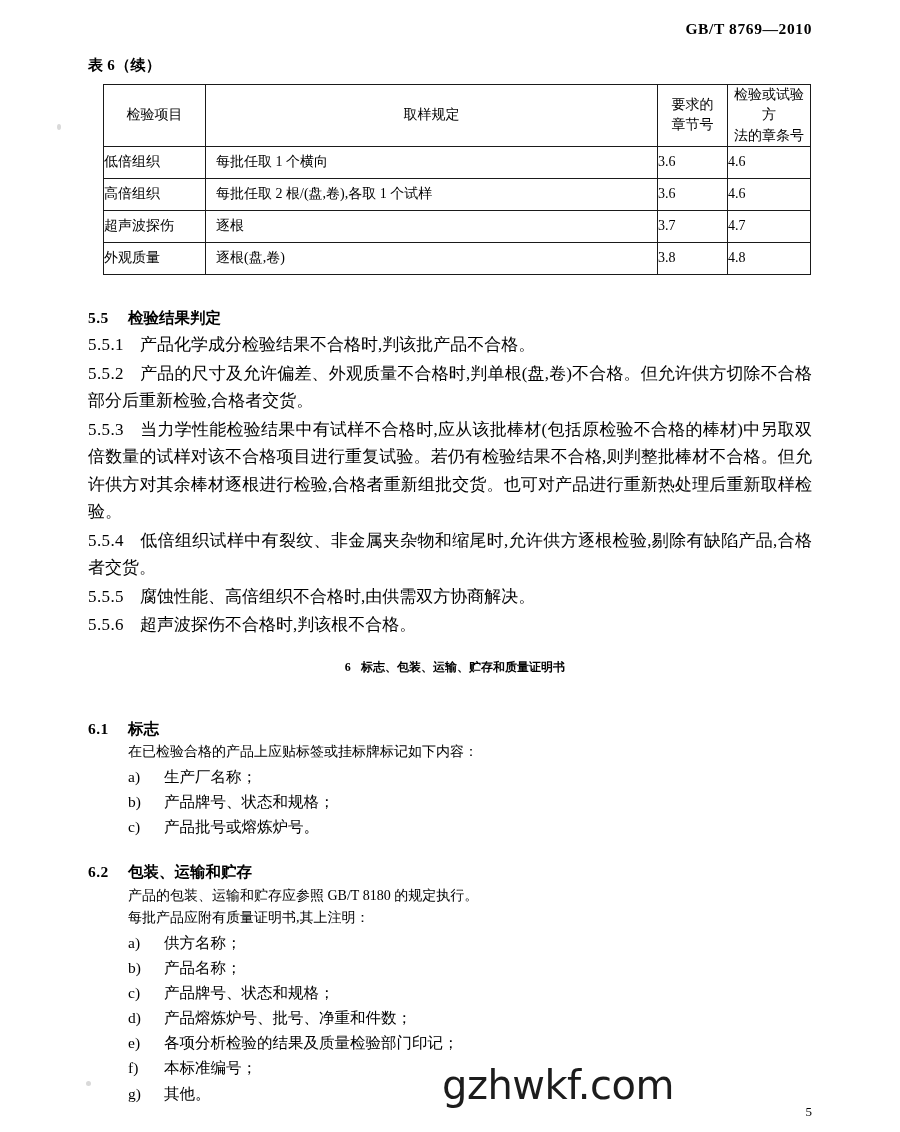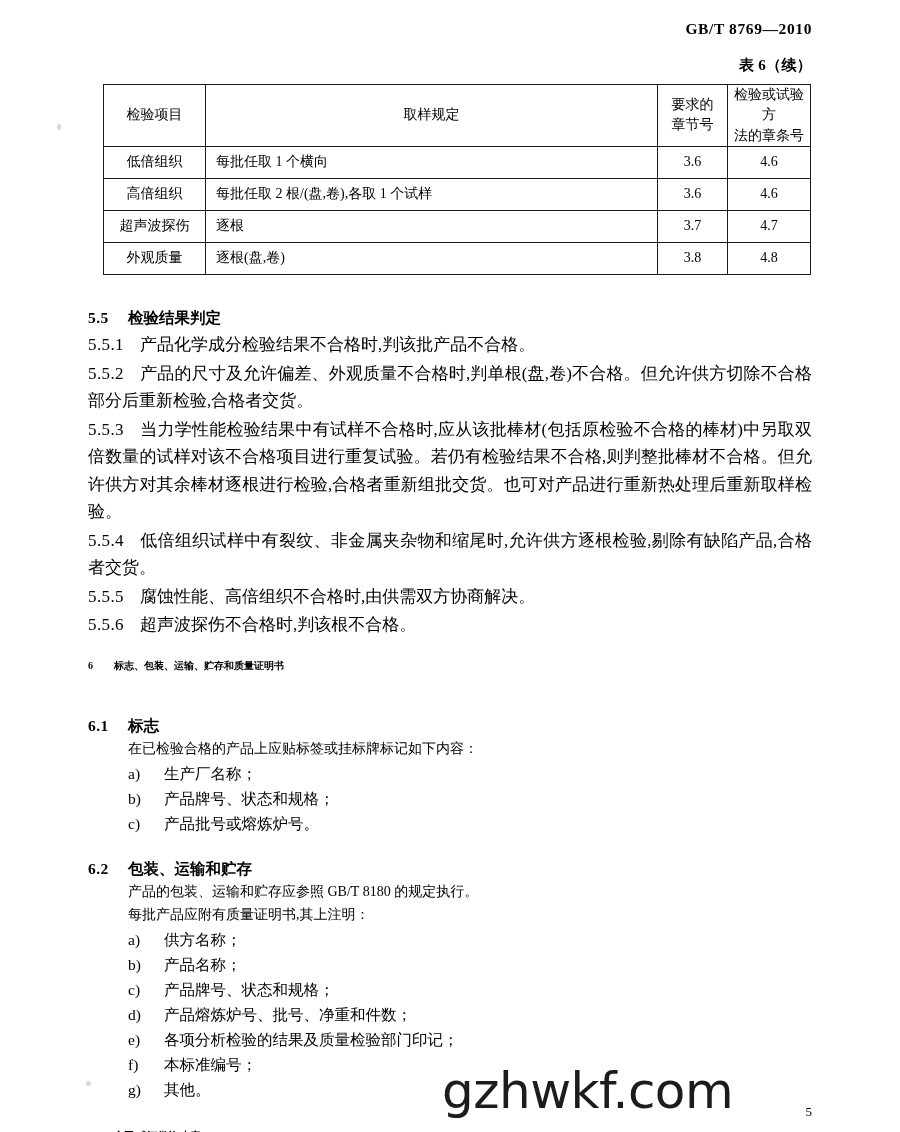--- a/index.html
+++ b/index.html
@@ -36,21 +36,21 @@
   
   .content {
     position: absolute;
     top: 56px;
     left: 88px;
     width: 724px;
   }
 
   
   .table-caption {
-    text-align: right;
+    text-align: left;
     font-weight: bold;
     font-size: 15px;
     margin: 0 0 9px 0;
     letter-spacing: 0.3px;
   }
   table.spec {
     border-collapse: collapse;
     width: 707px;
     margin-left: 15px;
     table-layout: fixed;
@@ -69,21 +69,21 @@
     line-height: 1.45;
     font-size: 14px;
   }
   table.spec tbody td {
     height: 31px;
   }
   .col-item   { width: 102px; }
   .col-rule   { width: 452px; }
   .col-req    { width: 70px;  }
   .col-method { width: 83px;  }
-  .c-center { text-align: center; }
+  .c-center { text-align: left; }
   .c-left   { text-align: left; padding-left: 10px !important; }
   .hdr-2line { display: block; }
 
   
   .blk {
     font-size: 17px;
     line-height: 1.62;
     text-align: justify;
     text-justify: inter-ideograph;
     margin: 0;
@@ -99,24 +99,25 @@
   .num.short { min-width: 40px; margin-top: 20px; }
   .num.sec   { min-width: 26px; }
 
   .h-clause {
     font-size: 15.5px;
     font-weight: bold;
     margin: 0;
     line-height: 1.62;
   }
   .h-section {
-    font-size: 10px;
+    font-size: 12px;
     font-weight: bold;
     margin: 0;
     line-height: 1.62;
+    text-align: center;
   }
   .gap-sm { height: 10px; }
   .gap-md { height: 19px; }
   .gap-lg { height: 26px; }
 
   .para-indent {
     margin-left: 40px;
     font-size: 14px;
     line-height: 1.62;
   }
@@ -138,21 +139,21 @@
     flex: 0 0 36px;
     font-family: "Liberation Serif", "DejaVu Serif", serif;
   }
 
   
   .watermark {
     position: absolute;
     left: 442px;
     top: 1062px;
     font-family: "DejaVu Sans", "Liberation Sans", sans-serif;
-    font-size: 50px;
+    font-size: 40px;
     color: #1c1c1c;
     letter-spacing: -0.5px;
     white-space: nowrap;
   }
 
   
   .folio {
     position: absolute;
     right: 88px;
     top: 1104px;

